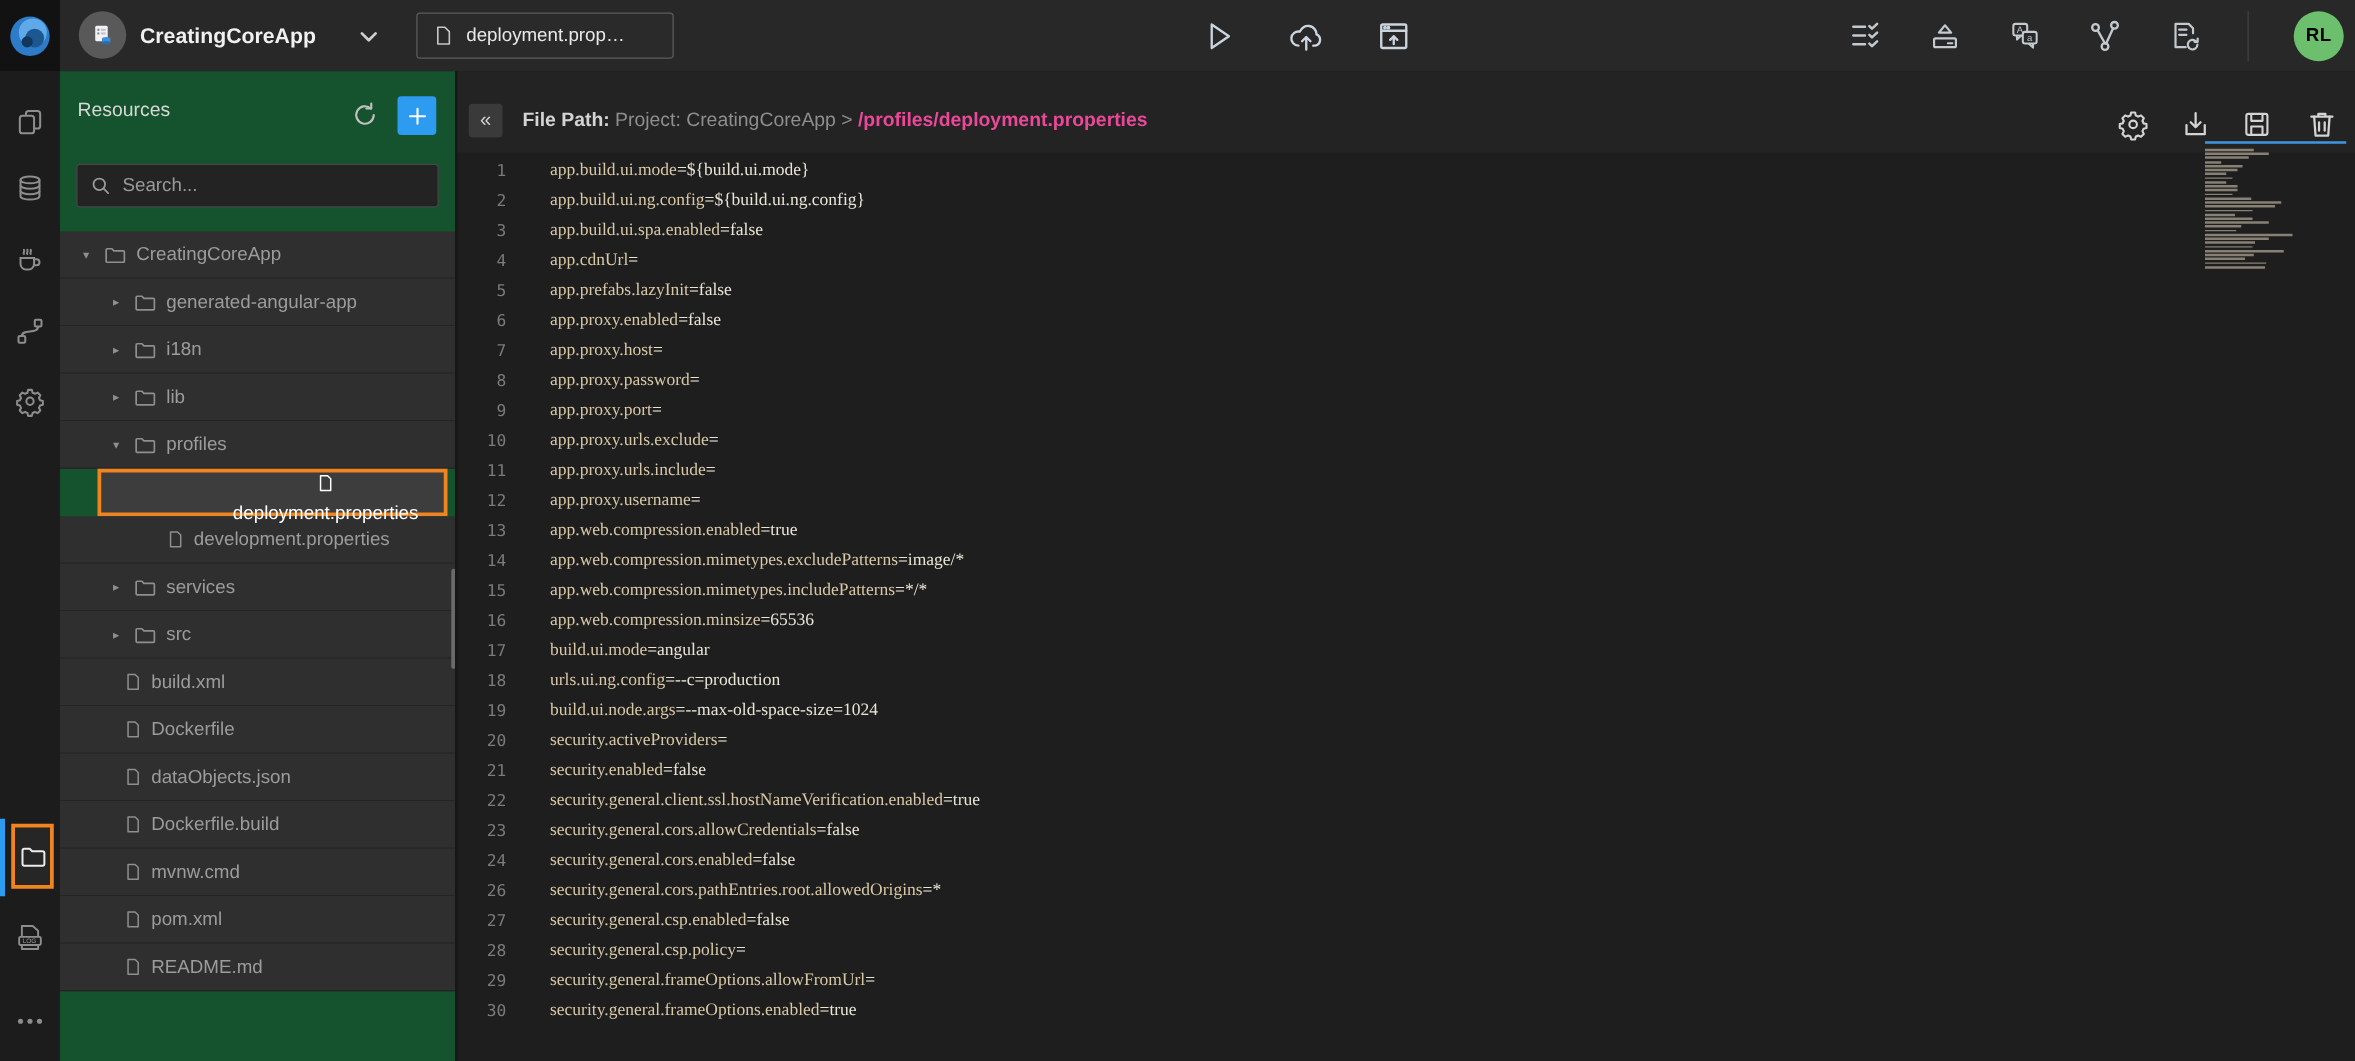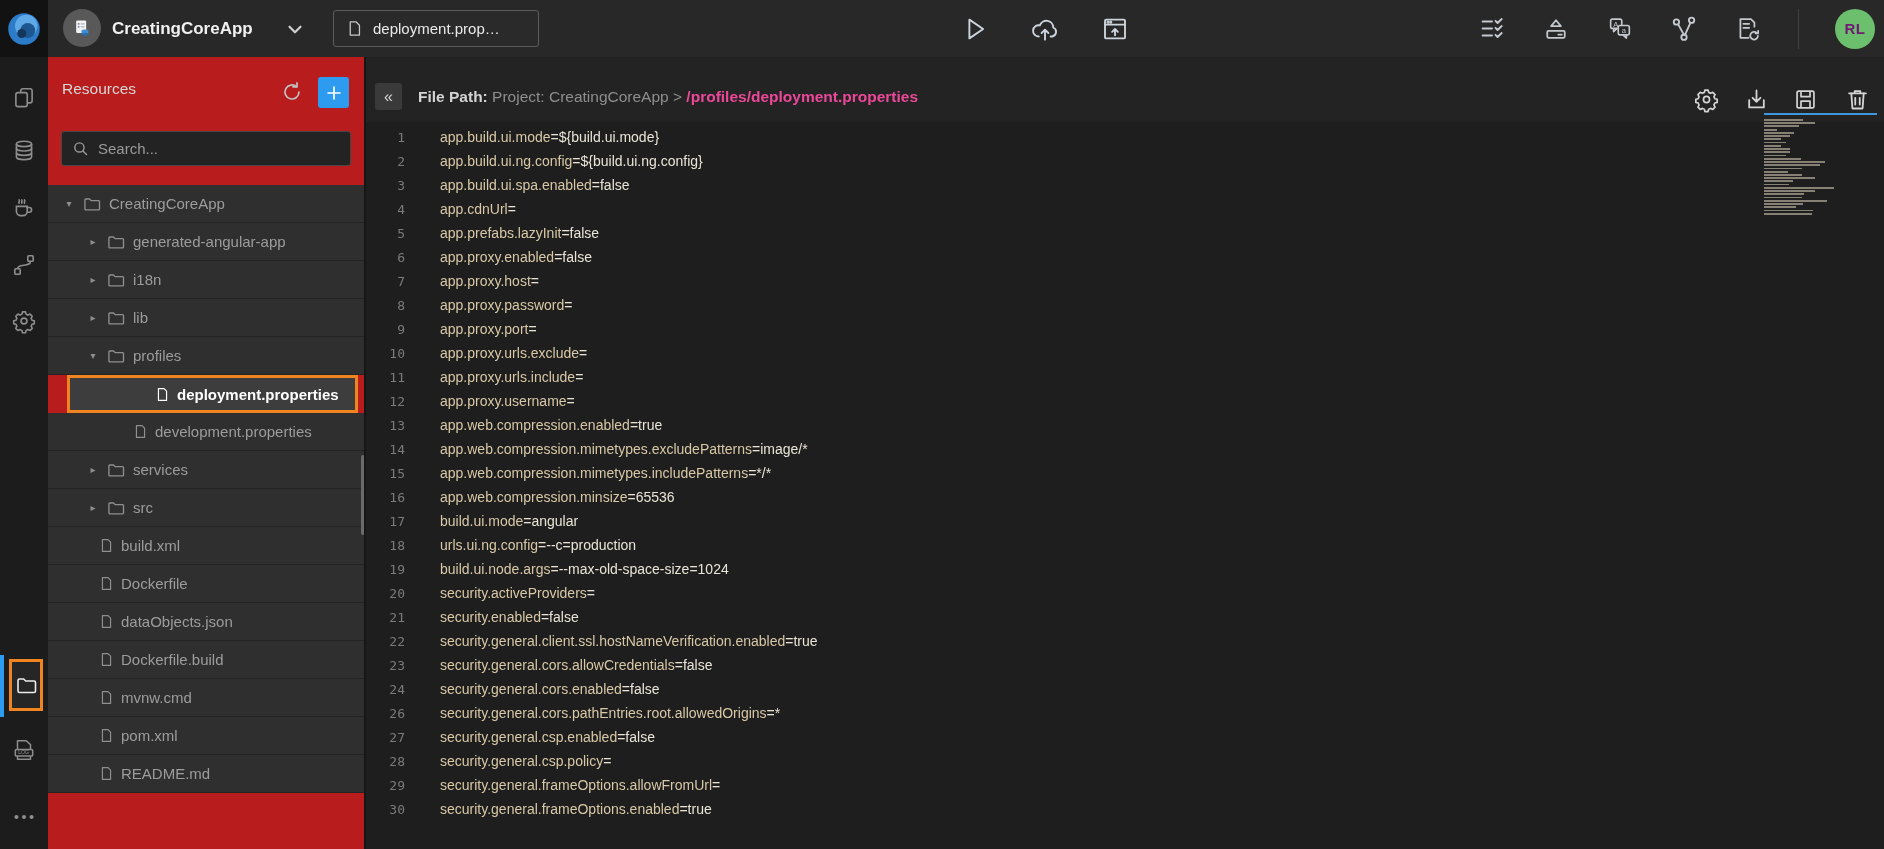--- a/index.html
+++ b/index.html
@@ -14,61 +14,61 @@
   
   .topbar{position:absolute;left:0;top:0;width:1884px;height:57px;background:#282828;}
   .logo-cell{position:absolute;left:0;top:0;width:48px;height:57px;background:#121212;display:flex;align-items:center;justify-content:center;}
   .app-avatar{position:absolute;left:63px;top:9px;width:38px;height:38px;border-radius:50%;background:#595959;display:flex;align-items:center;justify-content:center;}
   .project-name{position:absolute;left:112px;top:0;height:57px;line-height:57px;color:#f0f0f0;font-size:17px;font-weight:bold;}
   .proj-chevron{position:absolute;left:284px;top:18px;}
   .file-tab{position:absolute;left:333px;top:10px;width:206px;height:37px;border:1px solid #5c5c5c;border-radius:3px;display:flex;align-items:center;gap:10px;padding:0 12px;color:#e9e9e9;font-size:15px;background:#2a2a2a;}
   .run-group{position:absolute;left:960px;top:0;height:57px;display:flex;align-items:center;gap:40px;}
   .right-group{position:absolute;right:9px;top:0;height:57px;display:flex;align-items:center;gap:36px;}
   .vdivider{width:1px;height:40px;background:#414141;}
-  .avatar{width:40px;height:40px;border-radius:50%;background:var(--green);color:#701a75;font-size:15px;font-weight:bold;display:flex;align-items:center;justify-content:center;letter-spacing:.5px;}
+  .avatar{width:40px;height:40px;border-radius:50%;background:var(--green);color:#000000;font-size:15px;font-weight:bold;display:flex;align-items:center;justify-content:center;letter-spacing:.5px;}
   .tb-btn{display:flex;align-items:center;justify-content:center;cursor:pointer;}
 
   
   .rail{position:absolute;left:0;top:57px;width:48px;height:792px;background:#1c1c1c;}
   .rail-item{position:absolute;left:11px;width:26px;height:26px;display:flex;align-items:center;justify-content:center;}
   .rail-sel-bar{position:absolute;left:0;top:598px;width:4px;height:62px;background:var(--blue);}
   .rail-sel-box{position:absolute;left:9px;top:602px;width:34px;height:52px;border:3px solid var(--orange);background:#262626;display:flex;align-items:center;justify-content:center;}
 
   
-  .panel{position:absolute;left:48px;top:57px;width:316px;height:792px;background:#b91c1c;}
+  .panel{position:absolute;left:48px;top:57px;width:316px;height:792px;background:#14532d;}
   .panel-title{position:absolute;left:14px;top:23px;font-size:15.5px;color:#d8d8d8;}
   .refresh-btn{position:absolute;left:232px;top:23px;}
   .plus-btn{position:absolute;left:270px;top:20px;width:31px;height:31px;background:var(--blue);border-radius:3px;display:flex;align-items:center;justify-content:center;}
   .search-box{position:absolute;left:13px;top:74px;width:290px;height:35px;background:#232323;border:1px solid #464646;border-radius:3px;display:flex;align-items:center;gap:9px;padding:0 10px;}
   .search-box input{background:transparent;border:none;outline:none;color:#cfcfcf;font-size:15px;width:230px;font-family:"Liberation Sans",sans-serif;}
   .search-box input::placeholder{color:#9a9a9a;}
   .tree{position:absolute;left:0;top:128px;right:0;bottom:0;overflow:hidden;}
   .tree-row{height:38px;display:flex;align-items:center;gap:7px;border-bottom:1px solid #242424;background:#2f2f2f;color:#9c9c9c;font-size:15px;cursor:pointer;}
   .tree-row .arrow{width:12px;font-size:10px;color:#8f8f8f;text-align:center;flex:none;}
   .tree-row .ticon{display:flex;align-items:center;flex:none;}
   .tree-row.lvl1{padding-left:15px;}
   .tree-row.lvl2.folder{padding-left:39px;}
   .tree-row.lvl2.file{padding-left:51px;}
   .tree-row.lvl3.file{padding-left:85px;}
-  .tree-row.selected{margin-left:19px;margin-right:6px;border:3px solid var(--orange);background:#3d3d3d;color:#fff;font-weight:bold;padding-left:49px;}
+  .tree-row.selected{margin-left:30px;margin-right:6px;border:3px solid var(--orange);background:#3d3d3d;color:#fff;font-weight:normal;padding-left:49px;flex-direction:column;}
   .panel-thumb{position:absolute;left:313px;top:398px;width:4px;height:80px;background:#6a6a6a;border-radius:2px;}
 
   
   .main{position:absolute;left:364px;top:57px;width:1520px;height:792px;background:#1e1e1e;border-left:2px solid #161616;}
   .pathbar{position:absolute;left:0;top:0;width:1520px;height:65px;background:#232323;}
   .collapse-btn{position:absolute;left:9px;top:26px;width:27px;height:27px;background:#3a3a3a;border-radius:3px;color:#cfcfcf;font-size:16px;display:flex;align-items:center;justify-content:center;cursor:pointer;}
   .path-text{position:absolute;left:52px;top:31px;font-size:15.5px;white-space:nowrap;}
   .path-text .fp{color:#d4d4d4;font-weight:bold;}
   .path-text .crumb{color:#8e8e8e;}
   .path-text .ppath{color:#ec4899;font-weight:bold;}
   .pb-btn{position:absolute;top:28px;width:28px;height:28px;display:flex;align-items:center;justify-content:center;cursor:pointer;}
   .editor{position:absolute;left:0;top:65px;right:0;bottom:0;padding-top:3px;}
   .cl{height:24px;display:flex;align-items:center;}
   .ln{width:39px;text-align:right;font-family:"DejaVu Sans Mono",monospace;font-size:13px;color:#7b7b7b;flex:none;}
-  .ct{margin-left:35px;font-family:Liberation Sans, sans-serif;font-size:14px;white-space:pre;}
+  .ct{margin-left:35px;font-family:Liberation Serif, serif;font-size:14px;white-space:pre;}
   .ct .k{color:var(--key);}
   .ct .v{color:var(--val);}
   .minimap{position:absolute;right:7px;top:56px;width:113px;cursor:pointer;}
   .mm-indicator{height:2px;background:#3F97E0;margin-bottom:4px;}
   .mm-lines{display:flex;flex-direction:column;gap:1.45px;}
   .mm-bar{height:1.8px;background:rgba(222,212,190,.55);}
 
   svg{display:block;}
 </style>
 </head>

